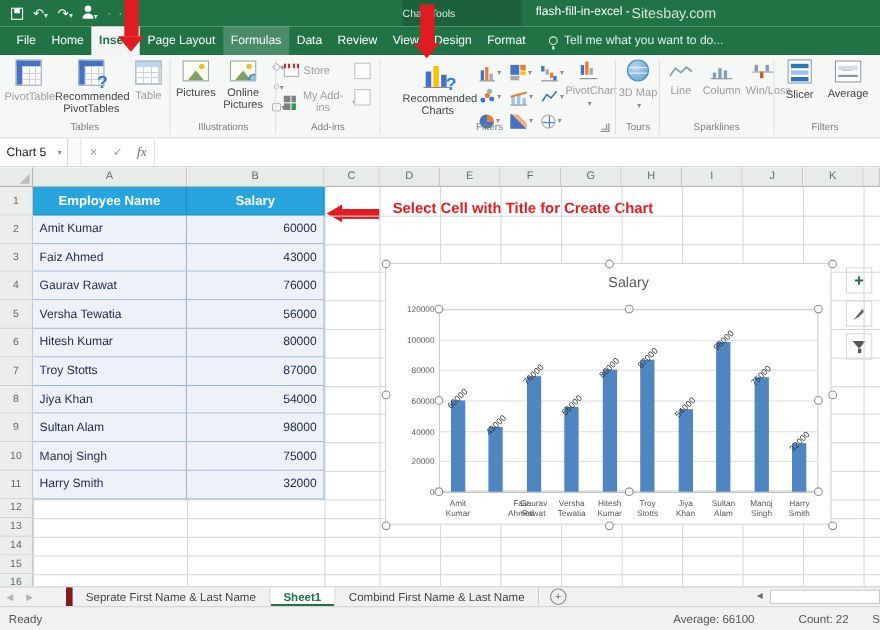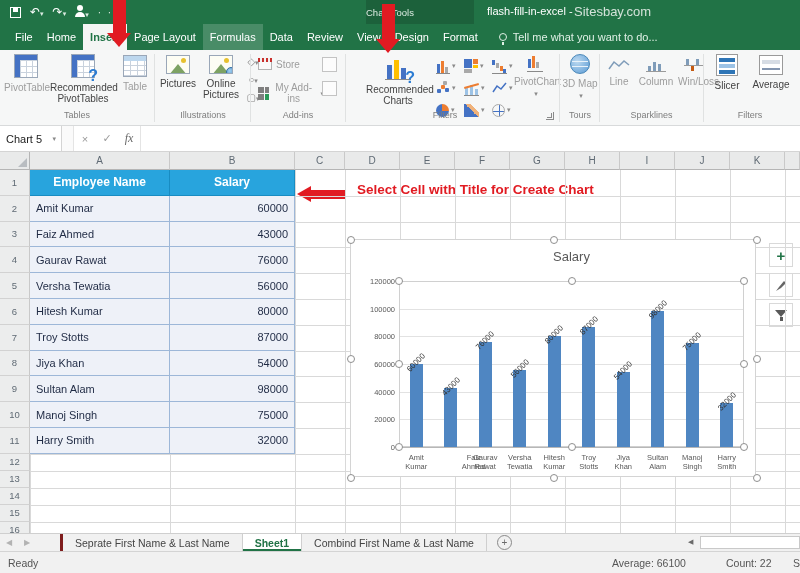--- a/index.html
+++ b/index.html
@@ -167,21 +167,21 @@
 
 .rarrow{position:absolute}
 .rarrow .shaft{position:absolute;left:6px;top:0;width:13px;background:#e11b22}
 .rarrow .tip{position:absolute;left:0;width:0;height:0;border-left:12px solid transparent;border-right:12px solid transparent;border-top:14px solid #e11b22}
 
 
 .sheetbar{position:absolute;left:0;top:533px;width:800px;height:18px;background:#f1f1f1;border-top:1px solid #cfcfcf;display:flex;align-items:stretch;font-size:10.5px;color:#444}
 .snav{width:18px;display:flex;align-items:center;justify-content:center;color:#b3b3b3;font-size:8px}
 .stabs{display:flex;margin-left:24px}
 .stab{padding:0 12px;display:flex;align-items:center;border-right:1px solid #cfcfcf;white-space:nowrap;background:#f1f1f1}
-.stab:first-child{border-left:3px solid #7f1d1d}
+.stab:first-child{border-left:6px solid #7f1d1d}
 .stab.active{background:#fff;color:#217346;font-weight:bold;box-shadow:inset 0 -2px 0 #217346}
 .addsheet{width:15px;height:15px;margin:auto 0 auto 10px;border-radius:50%;border:1px solid #8a8a8a;color:#6a6a6a;font-size:10px;line-height:13px;text-align:center}
 .sscroll-arrow{position:absolute;left:688px;top:538px;font-size:7px;color:#6a6a6a}
 .sscroll{position:absolute;left:700px;top:536px;width:100px;height:13px;background:#fff;border:1px solid #c9c9c9}
 
 
 .statusbar{position:absolute;left:0;top:551px;width:800px;height:22px;background:#f1f1f1;border-top:1px solid #d4d4d4;font-size:10.5px;color:#555}
 .stext{position:absolute;top:5px;white-space:nowrap}
 </style>
 </head>

